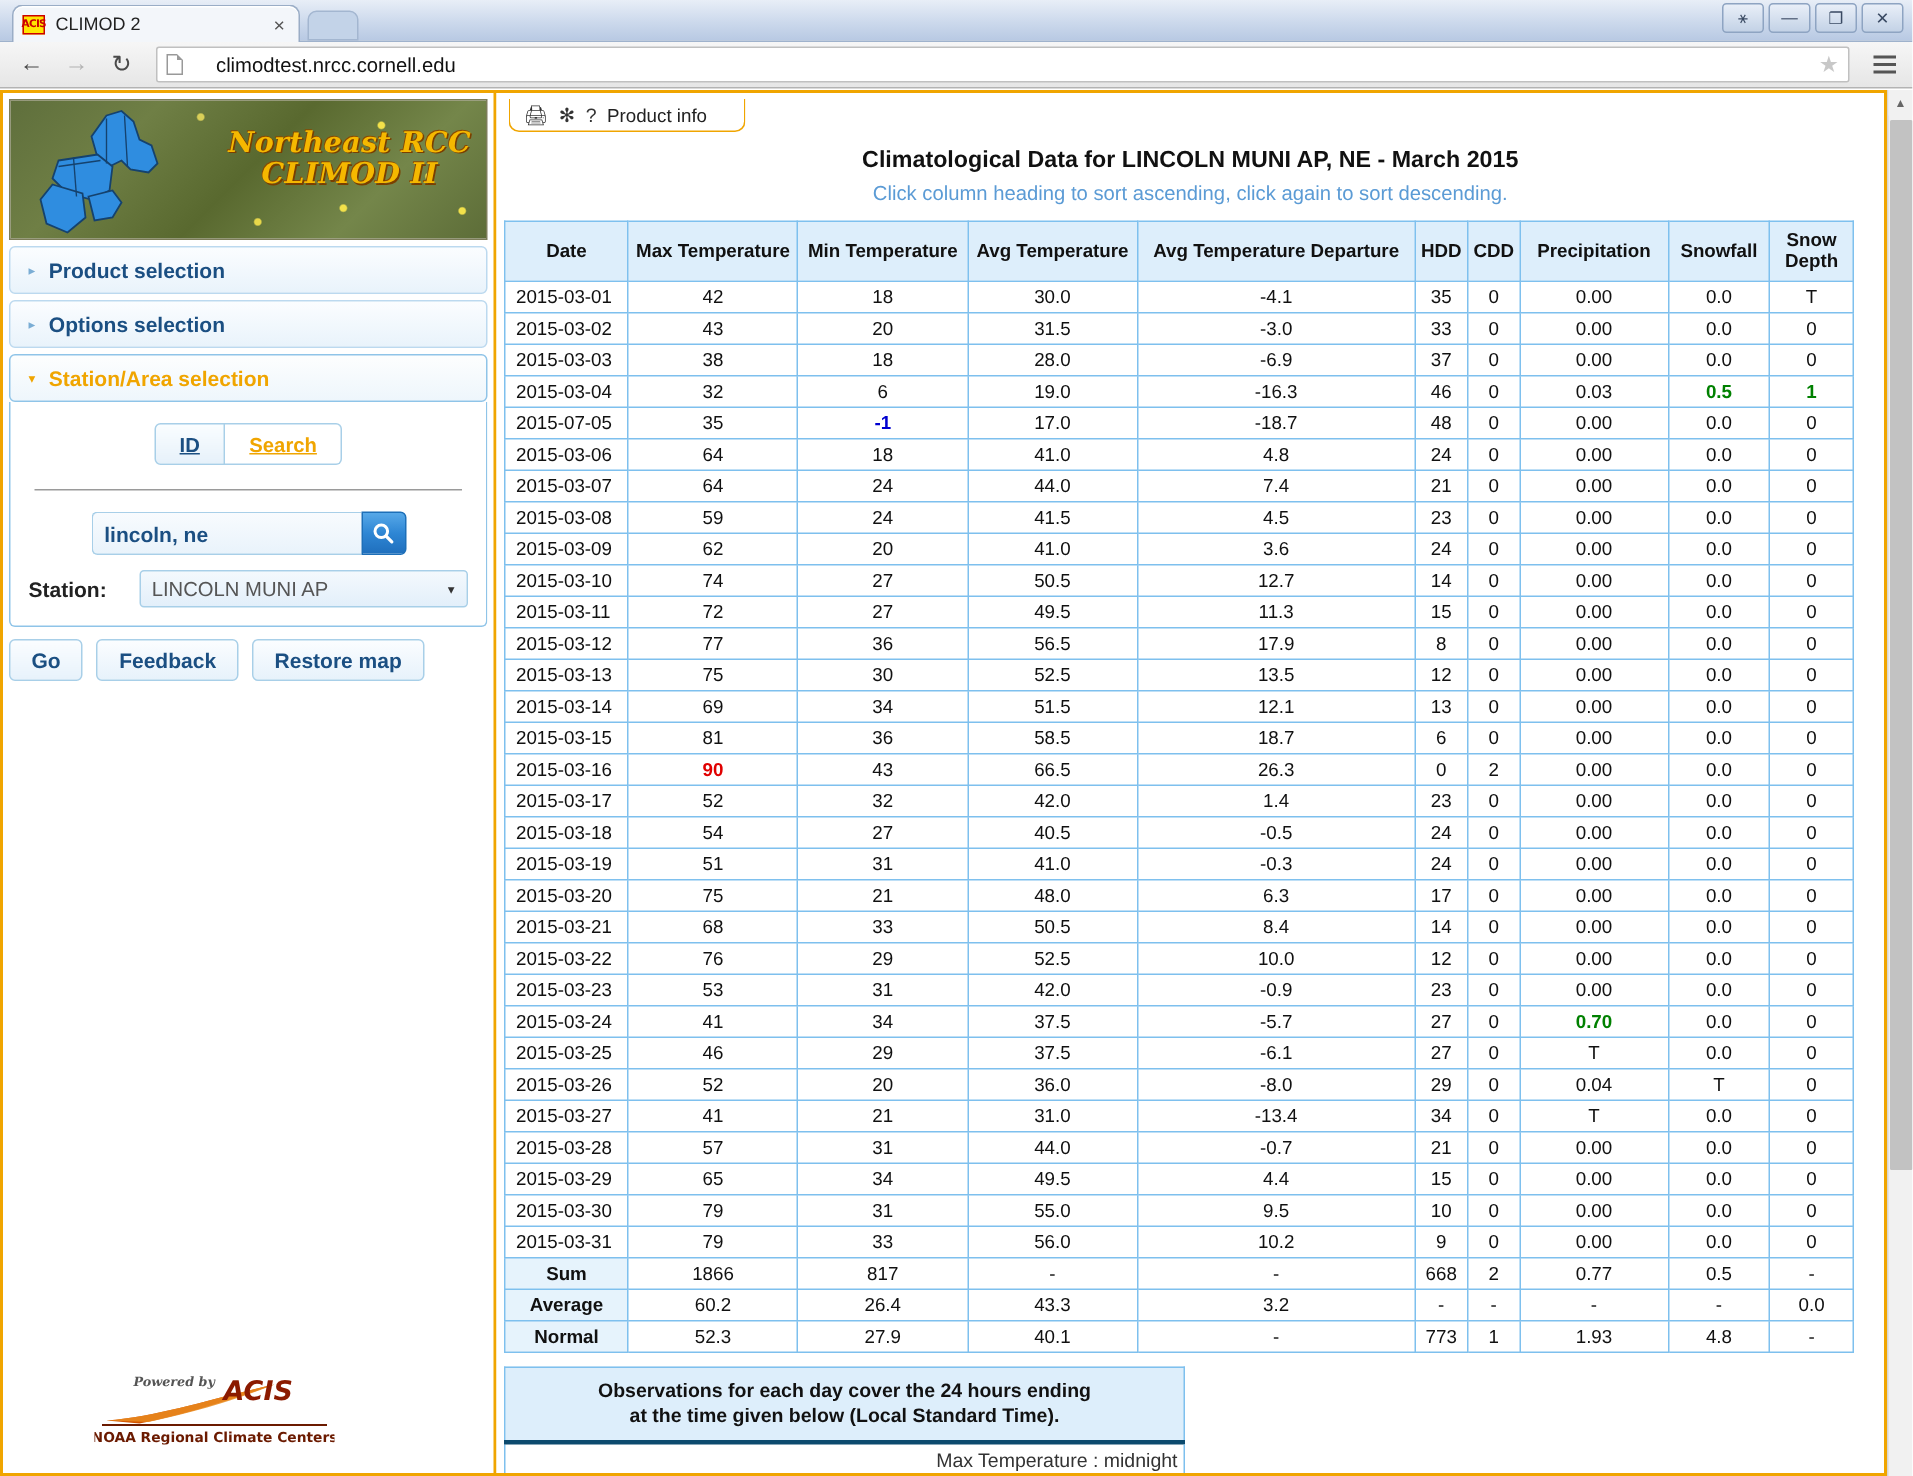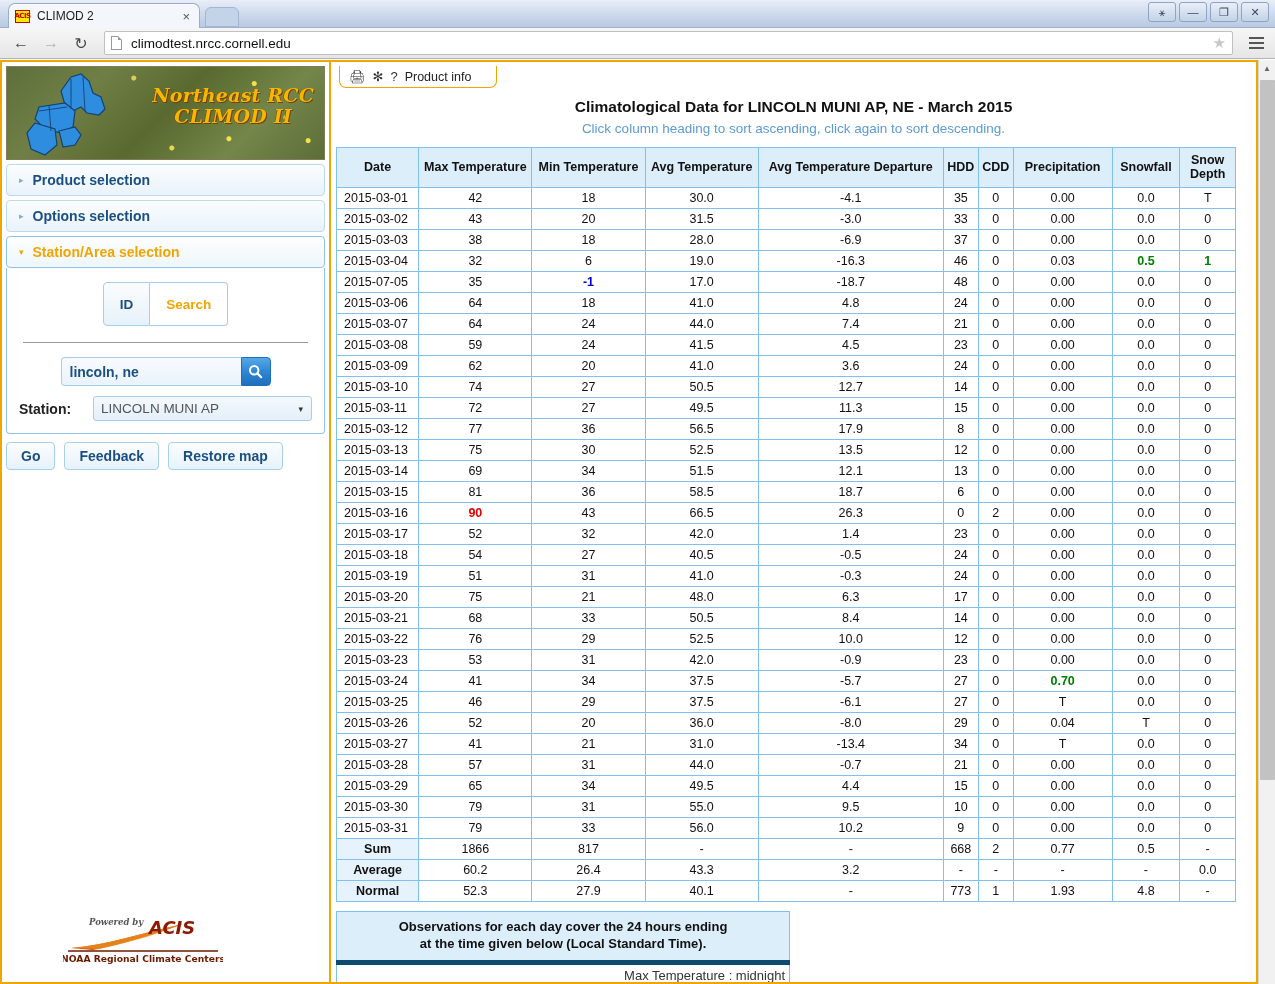--- a/index.html
+++ b/index.html
@@ -63,21 +63,21 @@
     background: linear-gradient(to bottom, #f6f6f6, #e6e6e6);
     border-bottom: 1px solid #b3b3b3;
     display: flex; align-items: center; padding: 0 8px;
     gap: 4px;
   }
   .navbtn { width: 26px; height: 26px; display: flex; align-items: center; justify-content: center; font-size: 16px; color: #4a4a4a; }
   .navbtn.disabled { color: #b4b4b4; }
   .urlbar {
     flex: 1 1 auto; height: 24px; margin-left: 6px;
     background: #fff; border: 1px solid #c0c0c0; border-radius: 2px;
-    display: flex; align-items: center; padding: 0 6px; gap: 9px;
+    display: flex; align-items: center; padding: 0 6px; gap: 22px;
   }
   .urlicon {
     width: 11px; height: 14px; border: 1px solid #999; background: #fff;
     position: relative; flex: 0 0 auto;
   }
   .urlicon:after { content:""; position:absolute; right:-1px; top:-1px; border-width:0 4px 4px 0; border-style:solid; border-color:#fff #fff #999 #999; }
   .urltext { font-size: 13.5px; color: #111; flex: 1 1 auto; }
   .star { color: #c8c8c8; font-size: 15px; }
   .menubtn { width: 22px; display:flex; flex-direction:column; gap:3px; align-items:center; margin-left: 8px; }
   .menubtn i { display:block; width:15px; height:2px; background:#555; }
@@ -148,26 +148,26 @@
   .acc .lbl { font-size: 14px; font-weight: bold; color: #1b4f82; }
   .acc.open .lbl { color: #f0a500; }
 
   .accbody {
     margin: 0 4px; border: 1px solid #8fc4e8; border-top: none;
     border-radius: 0 0 4px 4px; background: #fff;
     padding: 10px 12px 12px 12px;
   }
   .seg { display: flex; justify-content: center; margin-top: 4px; }
   .seg-btn {
-    height: 44px; padding: 0 16px;
+    height: 28px; padding: 0 16px;
     display: flex; align-items: center; justify-content: center;
     font-size: 13.5px; font-weight: bold;
     border: 1px solid #a8cfe8;
     background: linear-gradient(to bottom,#fafdff,#e6f1fa);
-    color: #1b4f82; cursor: pointer;
+    color: #1b4f82; cursor: pointer; text-decoration: underline;
   }
   .seg-btn:first-child { border-radius: 4px 0 0 4px; }
   .seg-btn:last-child { border-radius: 0 4px 4px 0; border-left: none; background: #fff; color: #f0a500; }
   .divider { height: 1px; background: #9a9a9a; margin: 16px 4px 14px 4px; }
 
   .searchrow { display: flex; justify-content: center; }
   .searchwrap { display: flex; align-items: center; }
   .searchinput {
     width: 180px; height: 29px;
     border: 1px solid #a8cfe8; border-right: none;
@@ -256,21 +256,21 @@
 
   .notebox {
     width: 454px; margin: 9px 0 0 5px;
     border: 1px solid #7ec0ee;
     border-collapse: collapse;
   }
   .notebox .nhead {
     background: #ddeefb; text-align: center;
     font-size: 13px; font-weight: bold; color: #111;
     padding: 7px 4px; line-height: 1.3;
-    border-bottom: 5px solid #0c4a6e;
+    border-bottom: 3px solid #0c4a6e;
   }
   .notebox .nrow {
     text-align: right; font-size: 13px; color: #333;
     padding: 3px 4px; border-bottom: 1px solid #7ec0ee;
     background: #fff;
   }
 
   
   .vscroll {
     position: absolute; right: 0; top: 60px;

